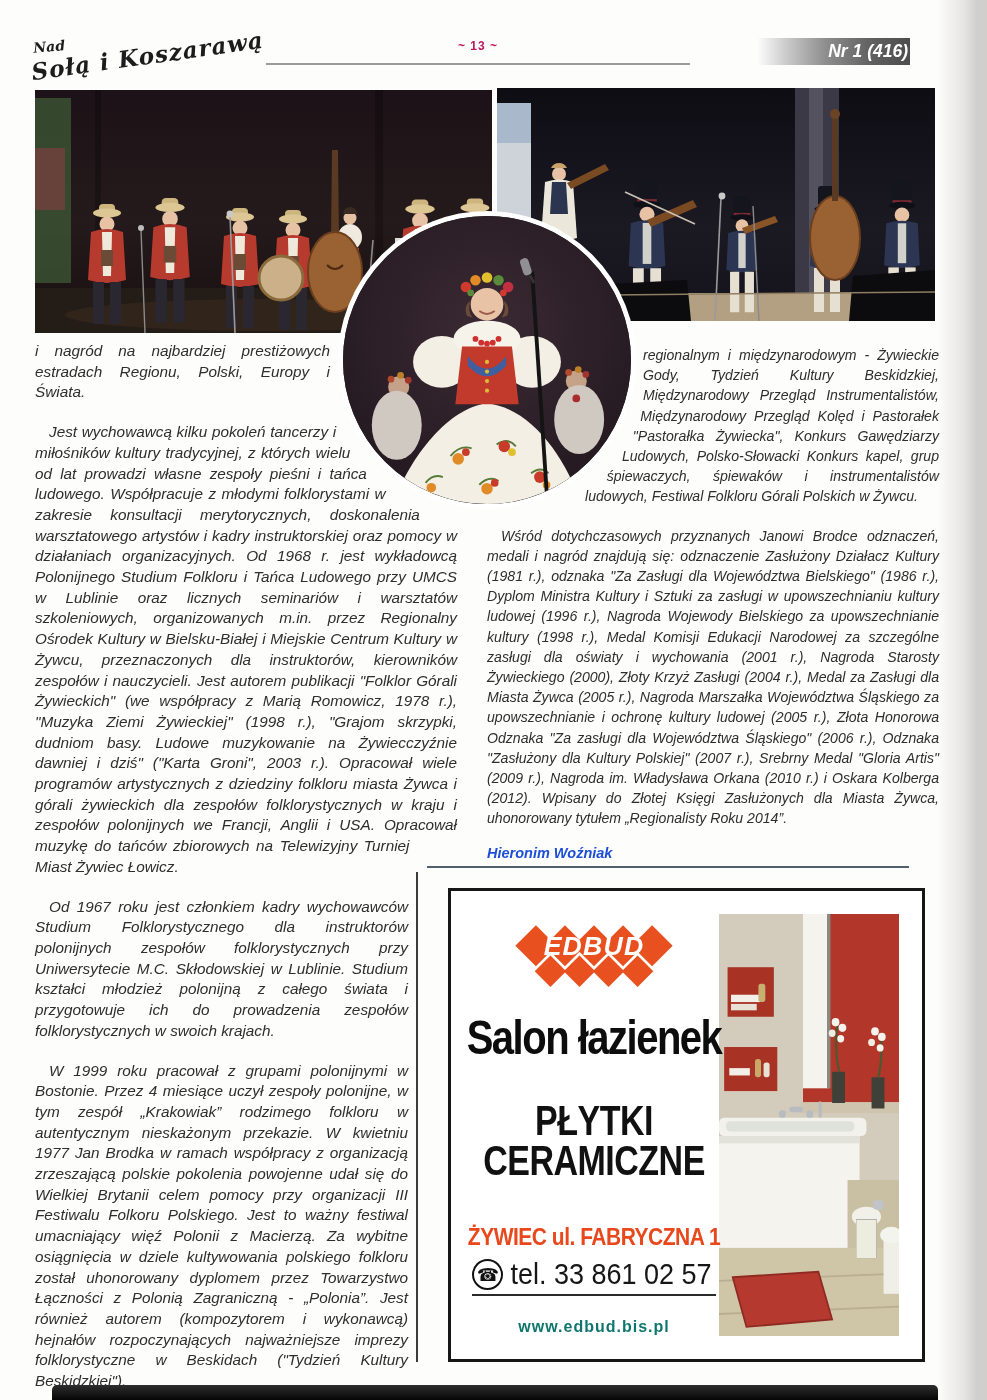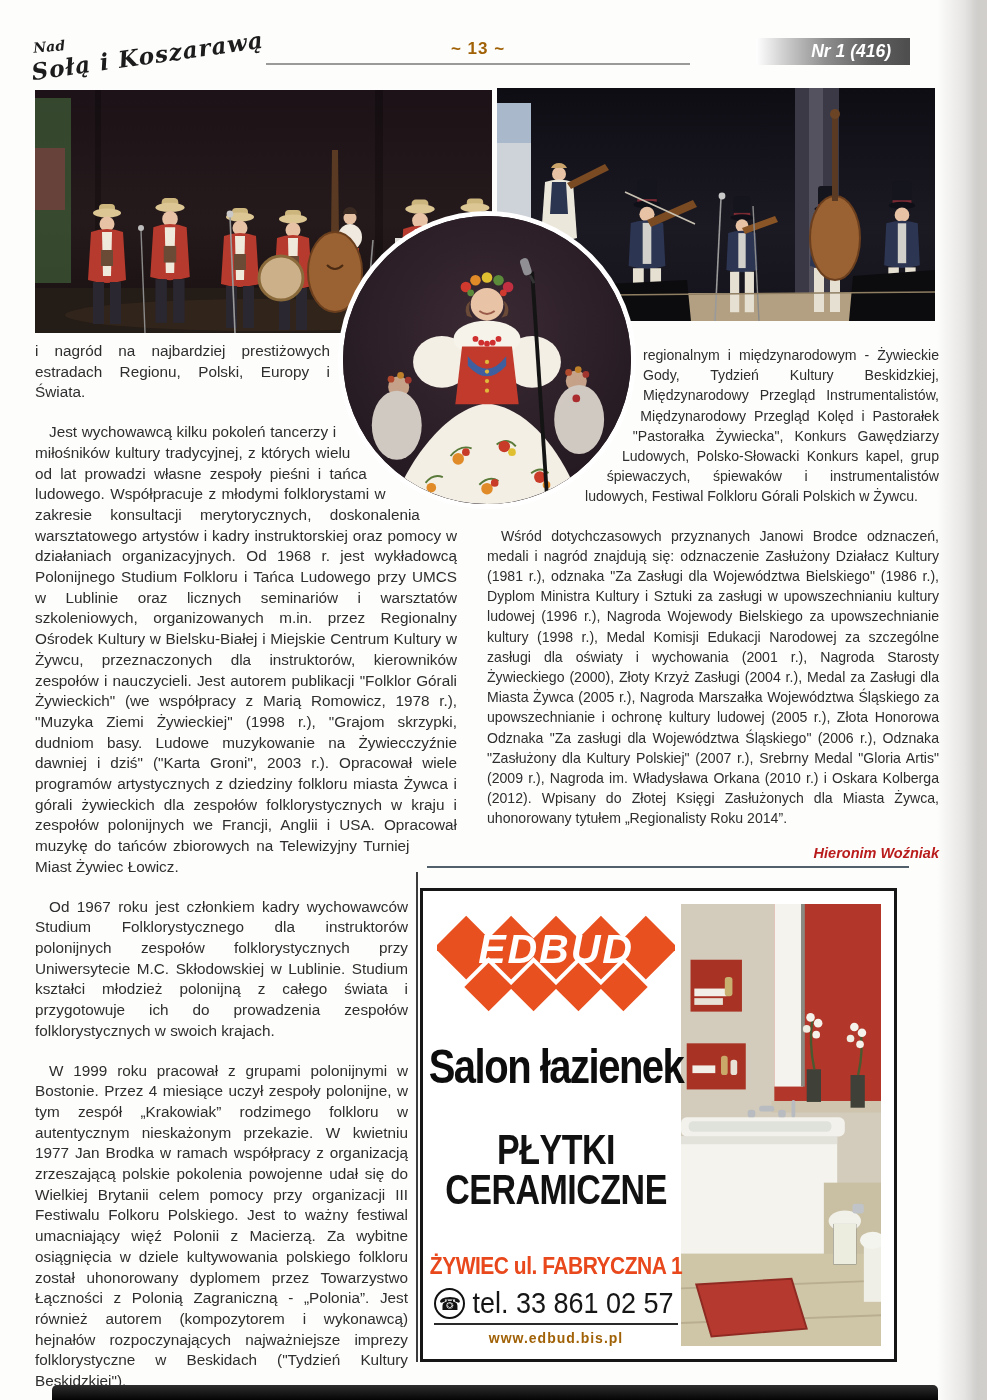--- a/index.html
+++ b/index.html
@@ -15,60 +15,60 @@
     background:linear-gradient(90deg, rgba(190,188,184,0) 0%, rgba(185,182,178,.35) 55%, rgba(170,168,164,.55) 80%, rgba(205,202,198,.9) 100%);
   }
   .scan-bottom {
     position:absolute; left:52px; bottom:0; width:886px; height:15px;
     background:linear-gradient(180deg,#2e2e2e,#050505); border-radius:5px 5px 0 0;
   }
   
   .masthead { position:absolute; left:30px; top:30px; transform:rotate(-5deg); color:#1c1c1c; }
   .masthead .m1 { display:block; font:italic 700 14px "DejaVu Serif", serif; margin-left:4px; }
   .masthead .m2 { display:block; font:italic 700 23px "DejaVu Serif", serif; letter-spacing:1px; margin-top:-4px; transform:rotate(-3deg); }
-  .pageno { position:absolute; left:266px; top:39px; width:424px; text-align:center; font-size:17px; font-weight:bold; color:#a16207; letter-spacing:1px; }
+  .pageno { position:absolute; left:266px; top:39px; width:424px; text-align:center; font-size:12px; font-weight:bold; color:#be185d; letter-spacing:1px; }
   .pageno-rule { position:absolute; left:266px; top:63px; width:424px; height:2px; background:#9a9a9a; }
   .issue {
     position:absolute; left:756px; top:38px; width:154px; height:27px;
     background:linear-gradient(90deg,#ffffff 0%,#cfcfcf 18%,#8e8e8e 45%,#606060 75%,#4d4d4d 100%);
     color:#fff; font-weight:bold; font-style:italic; font-size:17.5px; line-height:27px;
-    text-align:right; padding-right:19px;
+    text-align:right; padding-right:2px;
   }
   
   .photo { position:absolute; overflow:hidden; background:#15100f; }
   .photo svg { display:block; }
   .photo-left  { left:35px;  top:90px; width:457px; height:243px; }
   .photo-right { left:497px; top:88px; width:438px; height:233px; }
   .photo-circle {
     position:absolute; left:338px; top:211px; width:298px; height:298px;
     border-radius:50%; overflow:hidden; border:5px solid #ffffff; z-index:6; background:#241a20;
   }
   .photo-circle svg { display:block; width:100%; height:100%; }
   
   .col { position:absolute; text-align:justify; }
-  .col p { margin:0; }
+  .col p { margin:0;font-style:italic; }
   .col p.ind { text-indent:14px; margin-top:19px; }
   .col-left  { left:35px;  top:341px; width:427px; font-size:15.3px; line-height:20.7px; }
   .col-right { left:487px; top:345px; width:452px; font-size:14.1px; line-height:20.2px; }
   .cut-left-col {
     float:right; width:132px; height:1020px; shape-margin:4px;
     shape-outside: polygon(2px 0px, 3px 40px, 10px 80px, 24px 100px, 40px 120px, 58px 140px, 80px 155px, 104px 166px, 131px 175px, 131px 519px, 82px 519px, 82px 1020px, 132px 1020px, 132px 0px);
   }
   .cut-right-col {
     float:left; width:156px; height:172px; shape-margin:6px;
     shape-outside: circle(154px at 0px 15px);
   }
-  .byline { text-align:right; font-style:italic; font-weight:bold; font-size:14.5px; color:#b91c1c; margin-top:14px !important; }
+  .byline { font-style:italic; font-weight:bold; font-size:14.5px; color:#1d4ed8; margin-top:14px !important; }
   
   .rule-h { position:absolute; left:427px; top:866px; width:482px; height:2px; background:#51606b; }
   .rule-v { position:absolute; left:416px; top:872px; width:2px; height:490px; background:#3c3c3c; }
   
   .ad {
-    position:absolute; left:420px; top:888px; width:477px; height:474px;
-    border:3px solid #161616; background:#fff; padding:13px; display:flex; gap:5px; z-index:4;
+    position:absolute; left:448px; top:888px; width:477px; height:474px;
+    border:3px solid #161616; background:#fff; padding:23px; display:flex; gap:5px; z-index:4;
   }
   .ad-left { width:240px; display:flex; flex-direction:column; align-items:center; text-align:center; }
   .ad-photo { flex:1; overflow:hidden; }
   .ad-photo svg { display:block; width:100%; height:100%; }
   .edbud-logo { margin-top:10px; }
   .ad-salon {
     margin-top:20px; font-weight:bold; color:#0d0d0d; font-size:40px; letter-spacing:-1.5px;
     transform:scaleY(1.2); white-space:nowrap;
   }
   .ad-plytki {
@@ -82,21 +82,21 @@
   .ad-telrow {
     margin-top:10px; display:flex; align-items:center; gap:7px;
     border-bottom:2px solid #2a2a2a; padding:0 4px 4px 0;
   }
   .phone-icon {
     width:31px; height:31px; border:2.5px solid #111; border-radius:50%;
     display:flex; align-items:center; justify-content:center; font-size:18px; color:#111;
     font-family:"DejaVu Sans", sans-serif; flex:0 0 auto;
   }
   .ad-tel { font-size:27px; color:#161616; font-weight:500; transform:scaleY(1.08); white-space:nowrap; }
-  .ad-www { margin-top:5px; font-weight:bold; color:#a16207; font-size:14px; letter-spacing:1px; }
+  .ad-www { margin-top:22px; font-weight:bold; color:#0f766e; font-size:16px; letter-spacing:1px; }
 </style>
 </head>
 <body>
 
 <div class="page">
 
   <div class="masthead">
     <span class="m1">Nad</span>
     <span class="m2">Sołą i Koszarawą</span>
   </div>

